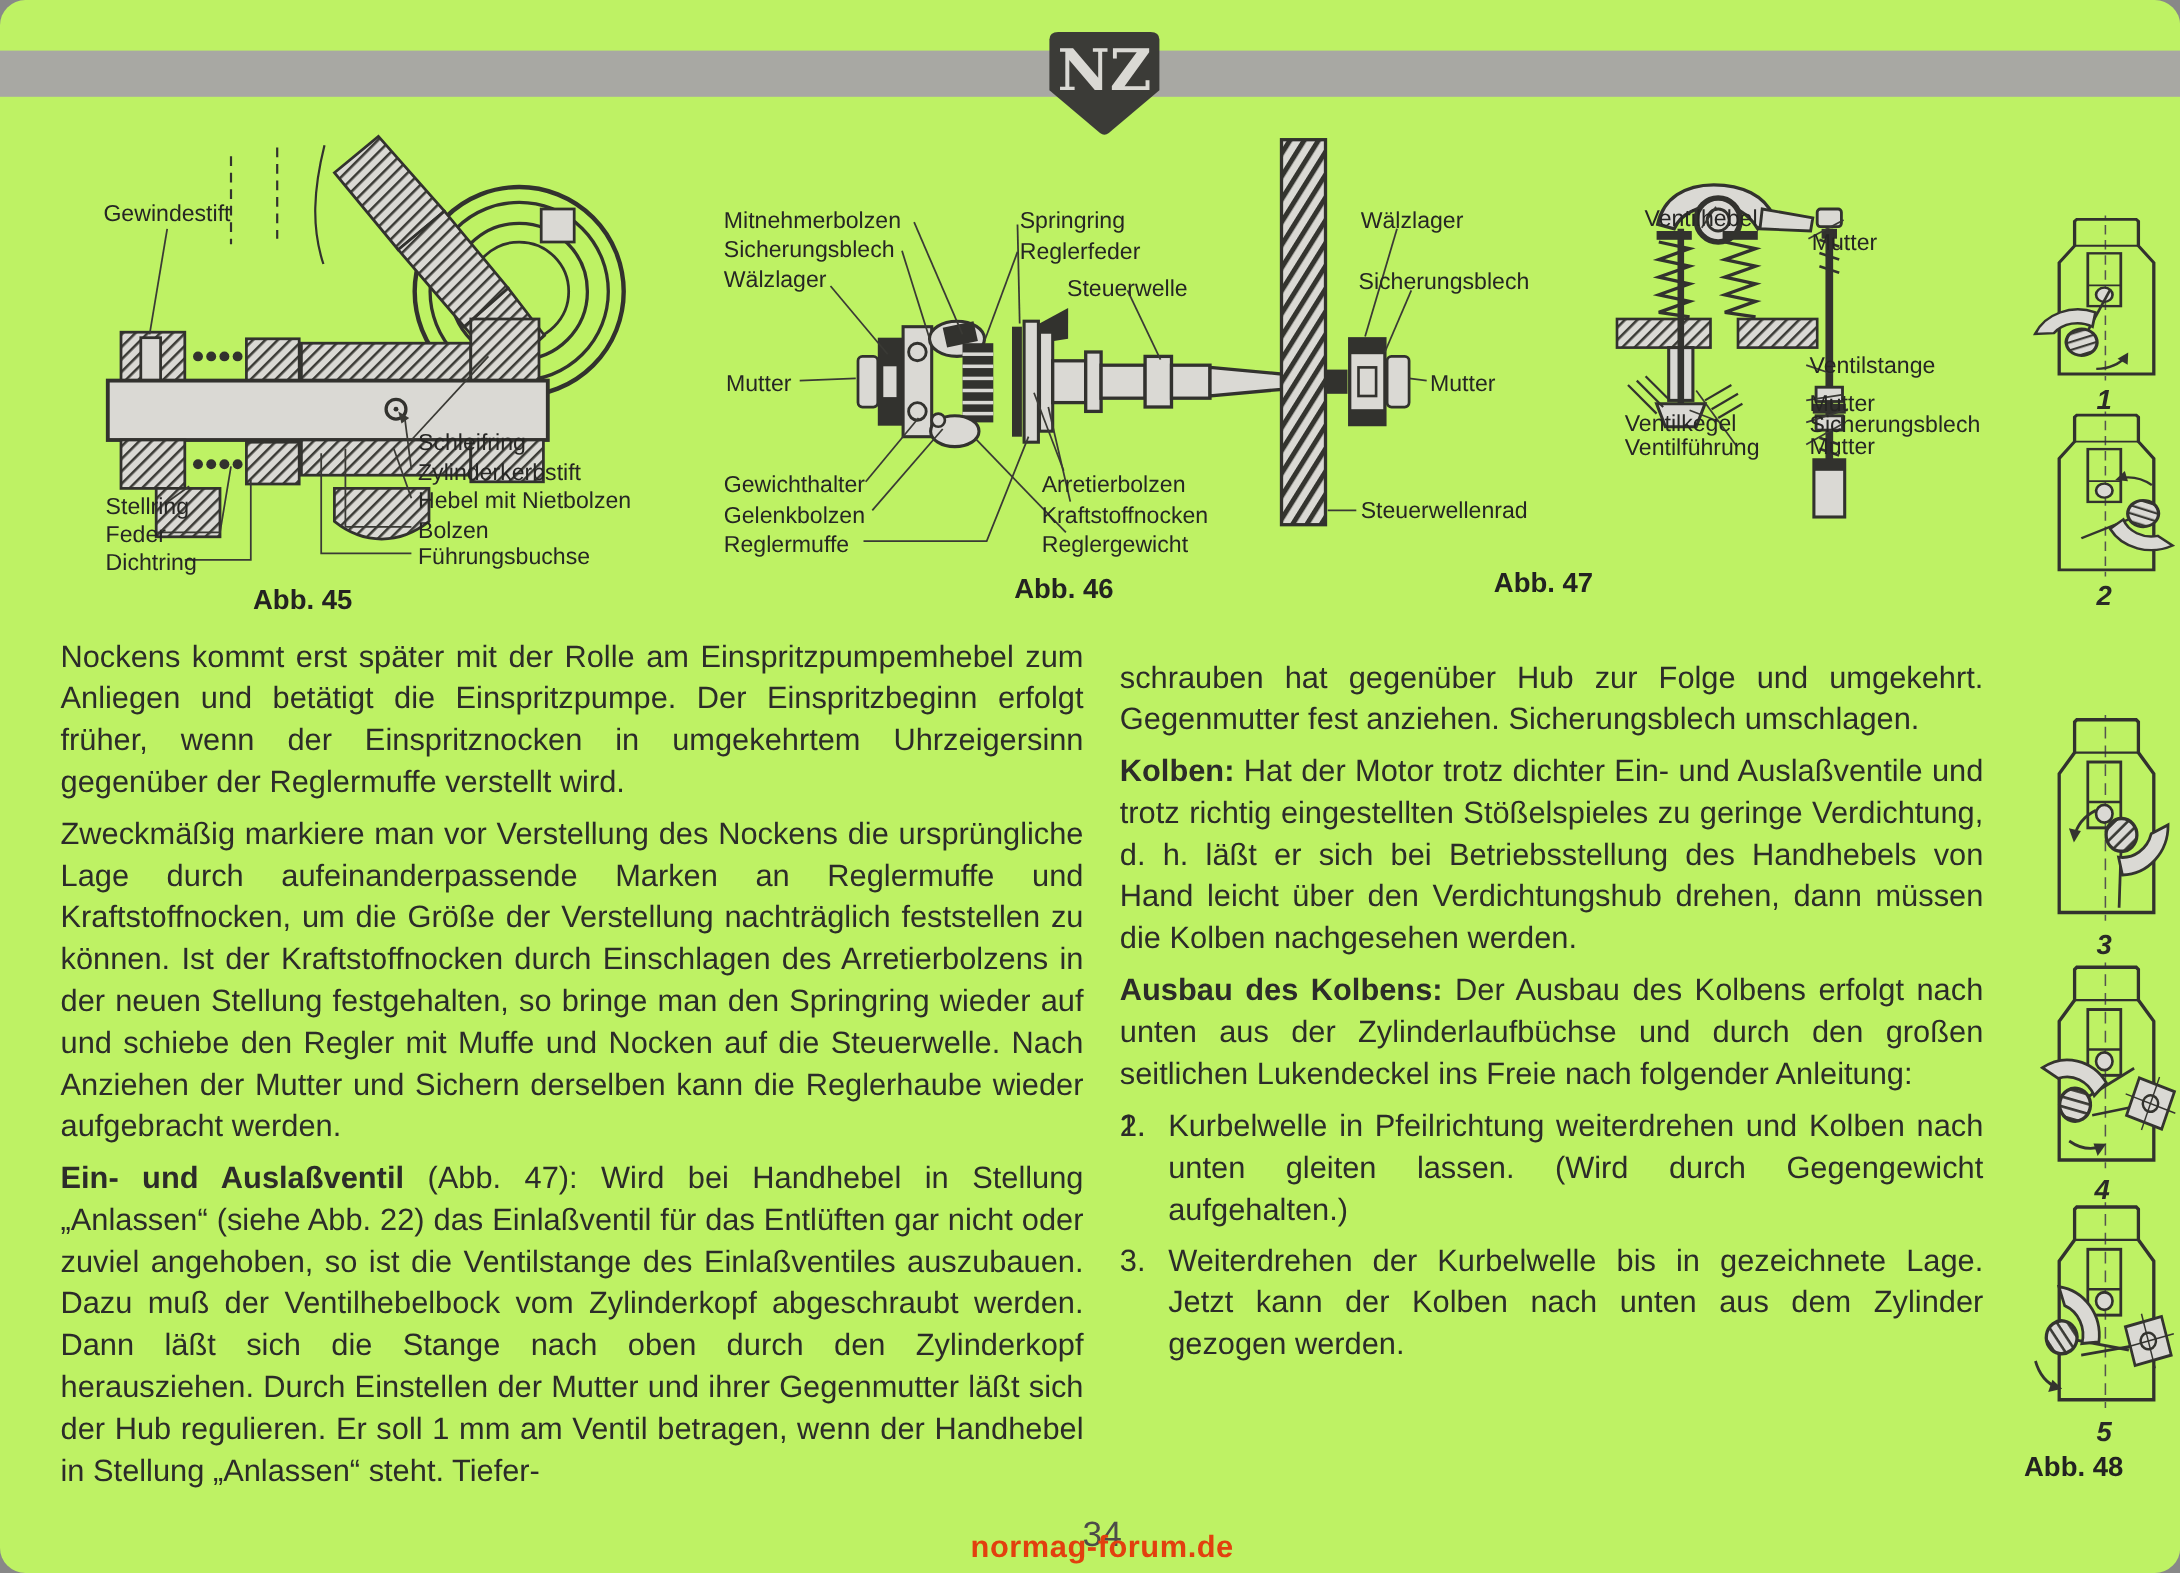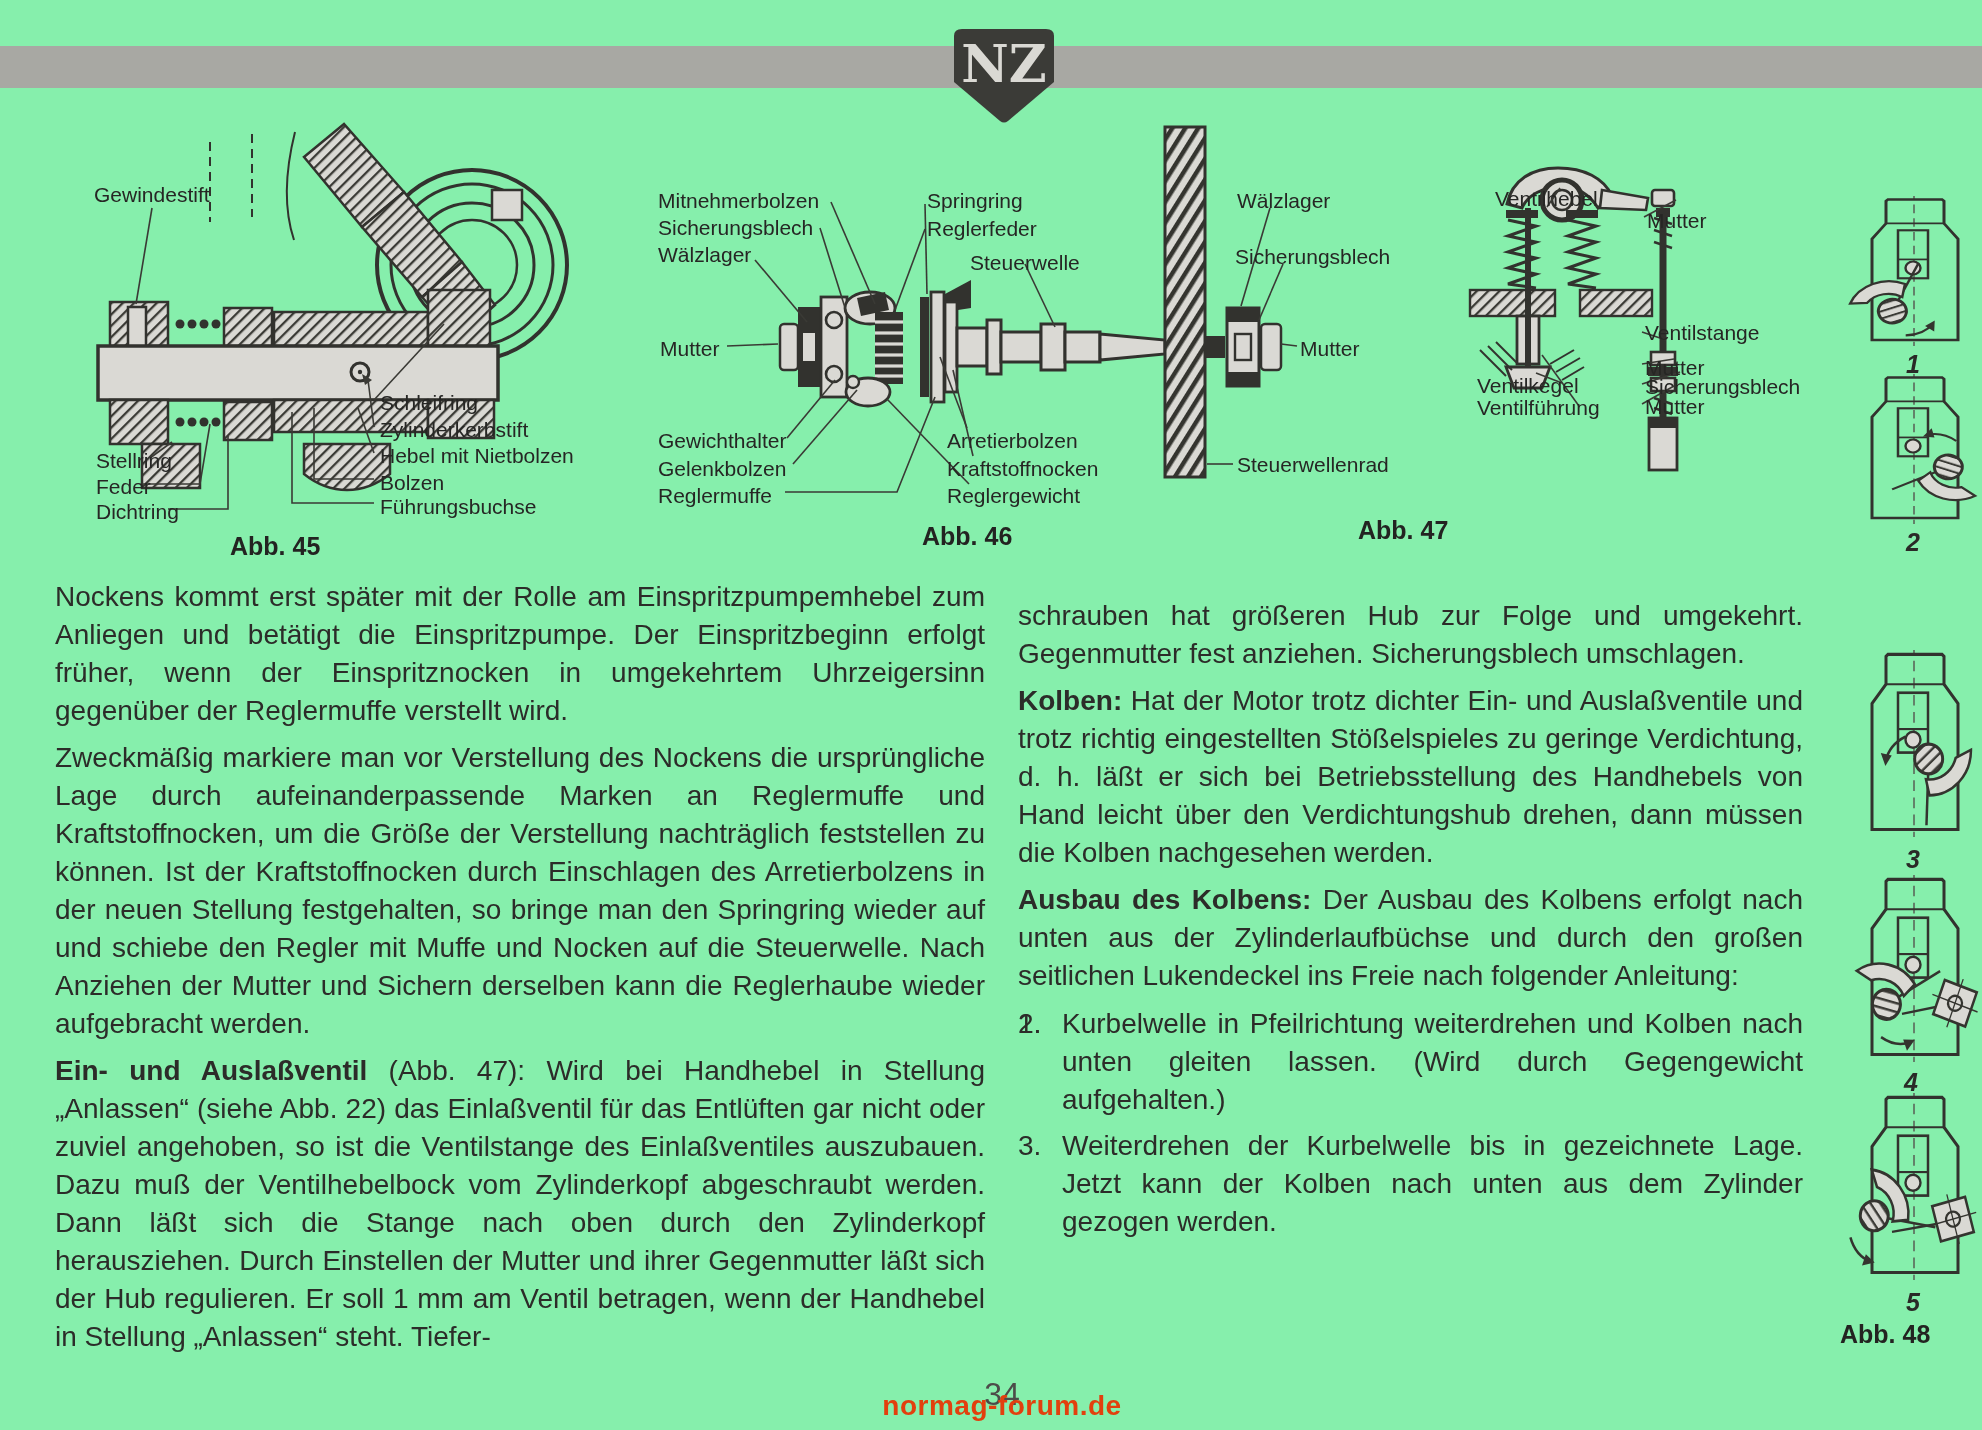--- a/index.html
+++ b/index.html
@@ -1,17 +1,17 @@
 <!DOCTYPE html>
 <html lang="de"><head>
 <meta charset="utf-8">
 <style>
   html,body{margin:0;padding:0;background:#888;}
-  .page{position:relative;width:1982px;height:1430px;background:#86efac;overflow:hidden;
-        font-family:"Liberation Sans",sans-serif;color:#2c2c29;}
+  .page{position:relative;width:1982px;height:1430px;background:#bef264;overflow:hidden;
+        font-family:"Liberation Sans",sans-serif;color:#2c2c29;border-radius:23px;}
   .band{position:absolute;left:0;top:46px;width:100%;height:42px;background:#a8a8a3;}
   .logo{position:absolute;left:942px;top:26px;width:124px;height:100px;}
   .fig{position:absolute;}
   .fig svg.draw{position:absolute;left:0;top:0;}
   .fig-label{position:absolute;font-size:21px;line-height:1.08;color:#262624;white-space:nowrap;}
   .fig-caption{position:absolute;font-weight:bold;font-size:25px;color:#232321;white-space:nowrap;}
   .col{position:absolute;text-align:justify;font-size:28px;line-height:38px;color:#2c2c29;}
   .col p{margin:0 0 9px 0;}
   .col b{font-weight:700;}
   .ilist{margin-top:10px;}
@@ -353,21 +353,21 @@
     <span class="fig-caption" style="left:-8px;top:1130px;">Abb. 48</span>
   </div>
 
   <div class="col" style="left:55px;top:578px;width:930px;">
     <p>Nockens kommt erst später mit der Rolle am Einspritzpumpemhebel zum Anliegen und betätigt die Einspritzpumpe. Der Einspritzbeginn erfolgt früher, wenn der Einspritznocken in umgekehrtem Uhrzeigersinn gegenüber der Reglermuffe verstellt wird.</p>
     <p>Zweckmäßig markiere man vor Verstellung des Nockens die ursprüngliche Lage durch aufeinanderpassende Marken an Reglermuffe und Kraftstoffnocken, um die Größe der Verstellung nachträglich feststellen zu können. Ist der Kraftstoffnocken durch Einschlagen des Arretierbolzens in der neuen Stellung festgehalten, so bringe man den Springring wieder auf und schiebe den Regler mit Muffe und Nocken auf die Steuerwelle. Nach Anziehen der Mutter und Sichern derselben kann die Reglerhaube wieder aufgebracht werden.</p>
     <p><b>Ein- und Auslaßventil</b><span> (Abb. 47): Wird bei Handhebel in Stellung „Anlassen“ (siehe Abb. 22) das Einlaßventil für das Entlüften gar nicht oder zuviel angehoben, so ist die Ventilstange des Einlaßventiles auszubauen. Dazu muß der Ventilhebelbock vom Zylinderkopf abgeschraubt werden. Dann läßt sich die Stange nach oben durch den Zylinderkopf herausziehen. Durch Einstellen der Mutter und ihrer Gegenmutter läßt sich der Hub regulieren. Er soll 1 mm am Ventil betragen, wenn der Handhebel in Stellung „Anlassen“ steht. Tiefer-</span></p>
   </div>
 
   <div class="col" style="left:1018px;top:597px;width:785px;">
-    <p>schrauben hat größeren Hub zur Folge und umgekehrt. Gegenmutter fest anziehen. Sicherungsblech umschlagen.</p>
+    <p>schrauben hat gegenüber Hub zur Folge und umgekehrt. Gegenmutter fest anziehen. Sicherungsblech umschlagen.</p>
     <p><b>Kolben:</b><span> Hat der Motor trotz dichter Ein- und Auslaßventile und trotz richtig eingestellten Stößelspieles zu geringe Verdichtung, d. h. läßt er sich bei Betriebsstellung des Handhebels von Hand leicht über den Verdichtungshub drehen, dann müssen die Kolben nachgesehen werden.</span></p>
     <p><b>Ausbau des Kolbens:</b><span> Der Ausbau des Kolbens erfolgt nach unten aus der Zylinderlaufbüchse und durch den großen seitlichen Lukendeckel ins Freie nach folgender Anleitung:</span></p>
     <div class="ilist">
       <div class="item">
         <span class="num">1.</span>
       </div>
       <div class="item">
         <span class="num">2.</span>
         <span>Kurbelwelle in Pfeilrichtung weiterdrehen und Kolben nach unten gleiten lassen. (Wird durch Gegengewicht aufgehalten.)</span>
       </div>

